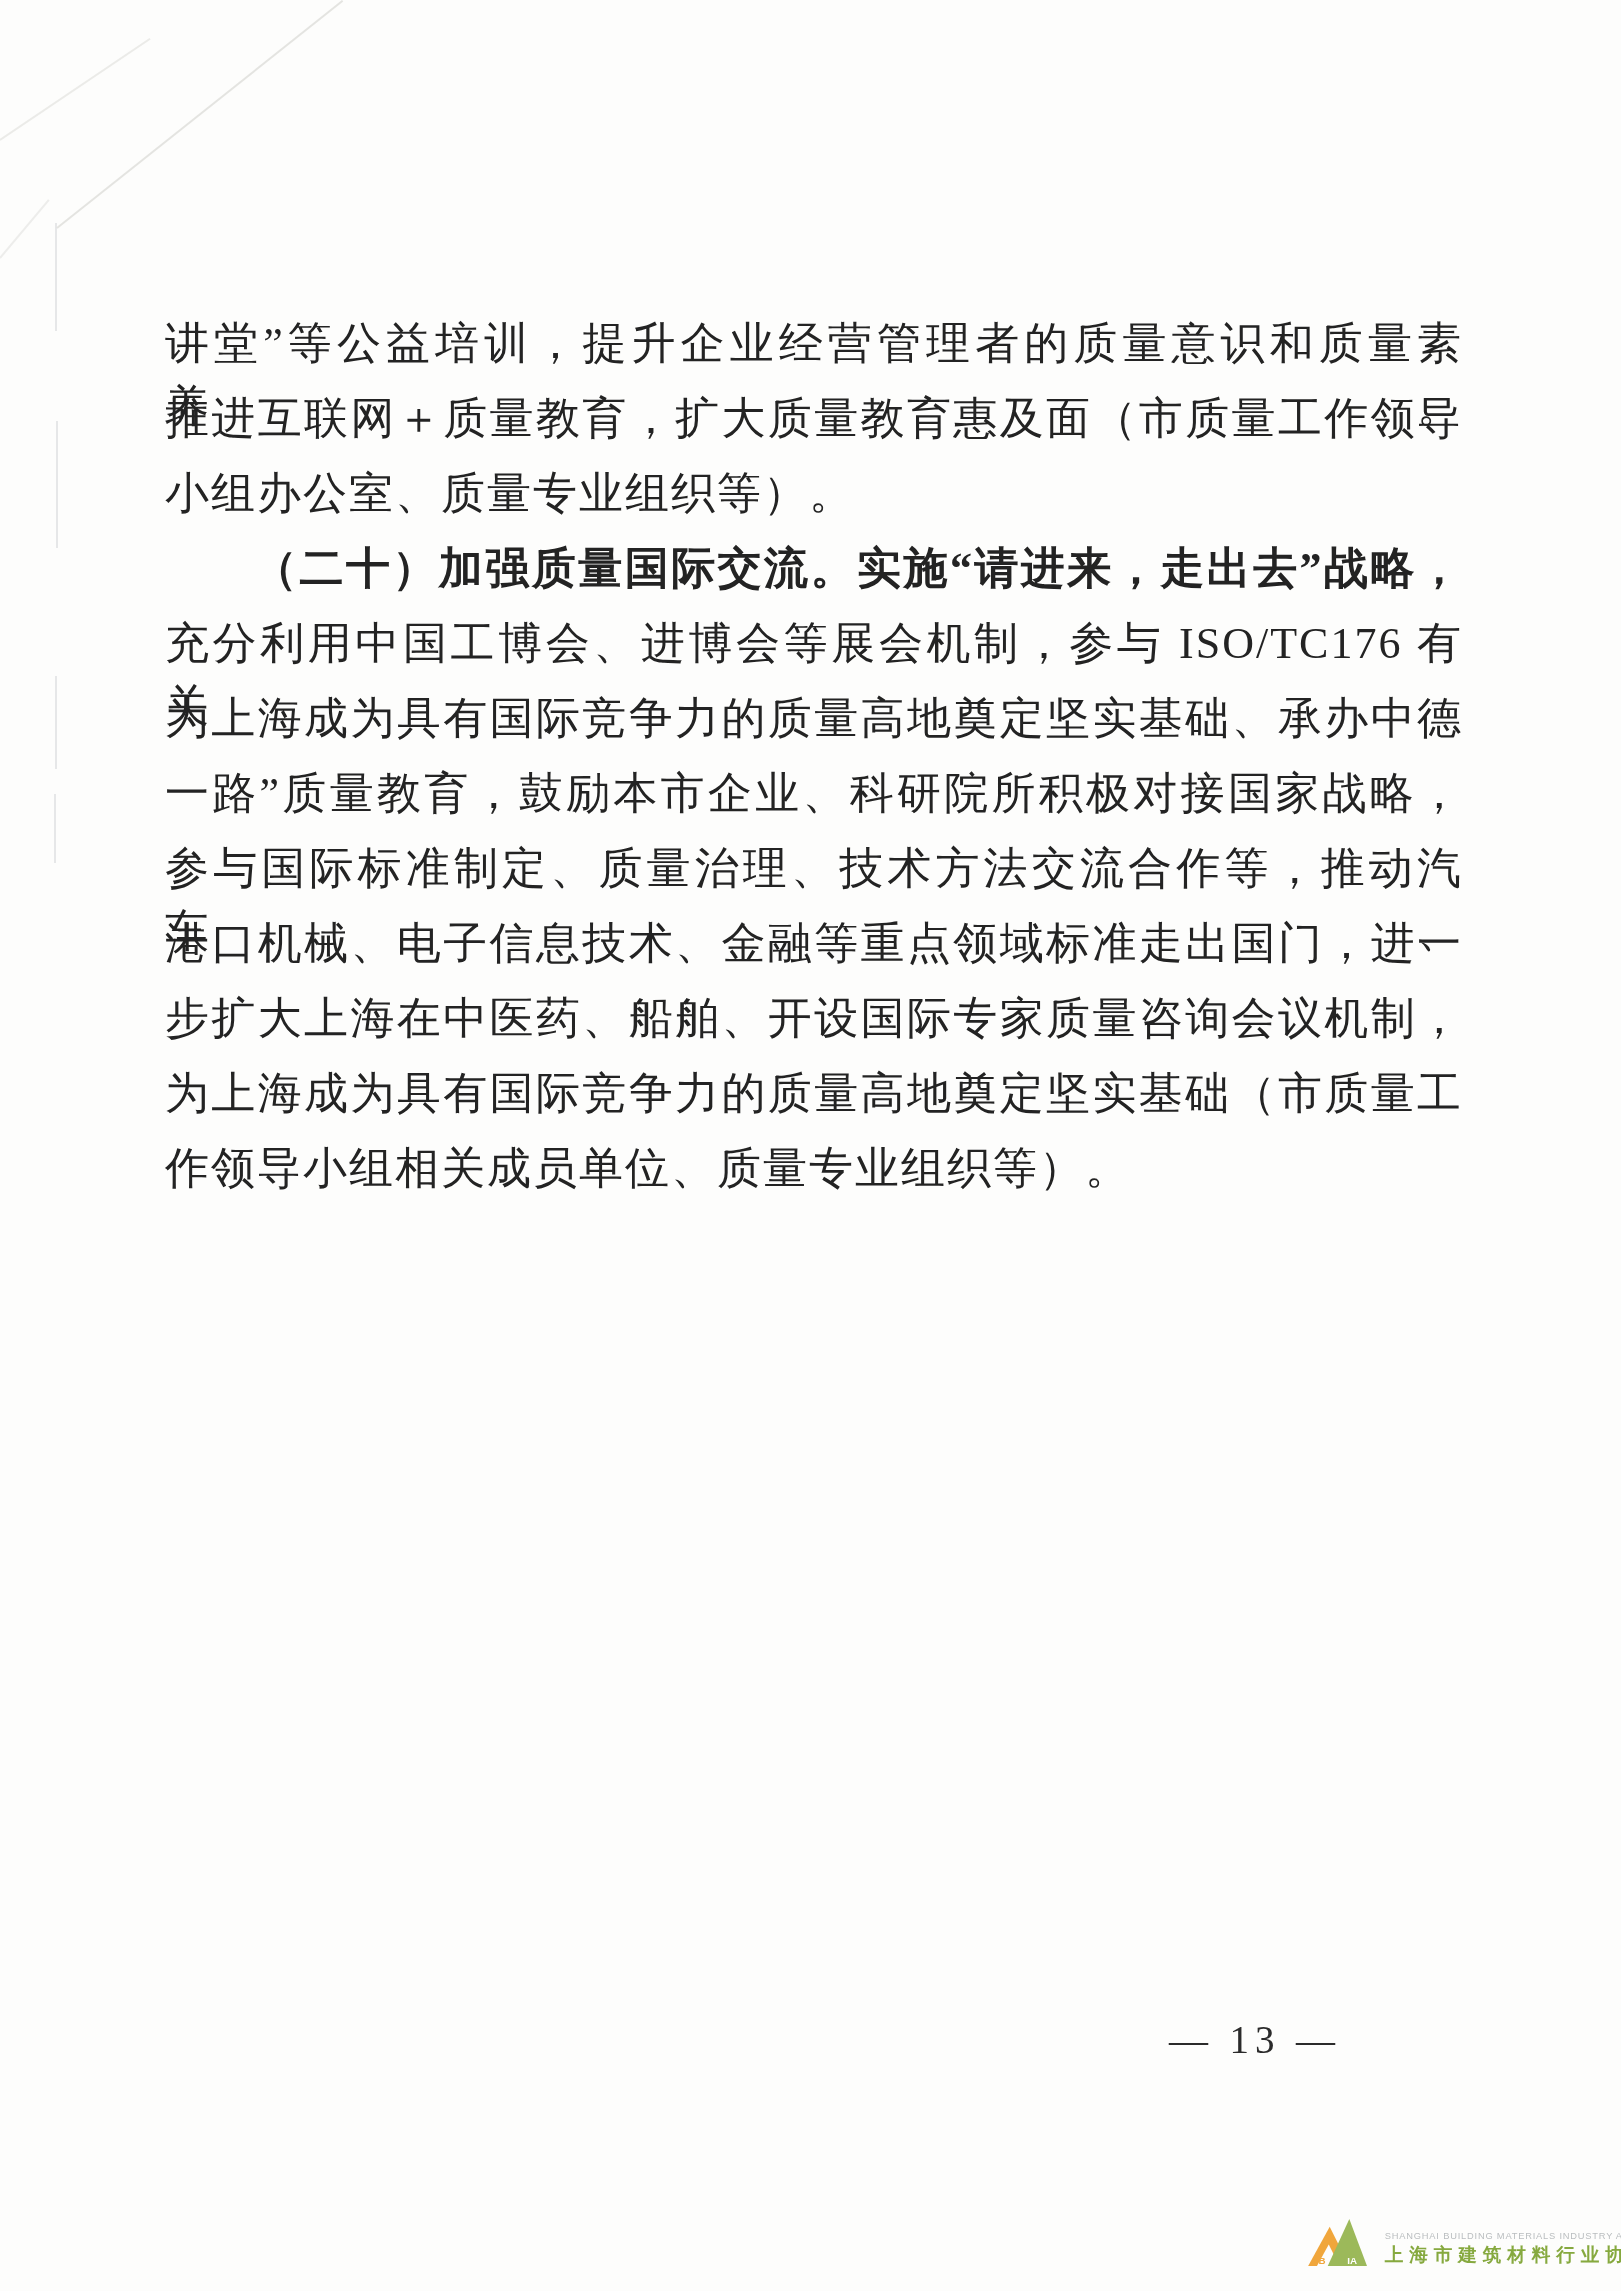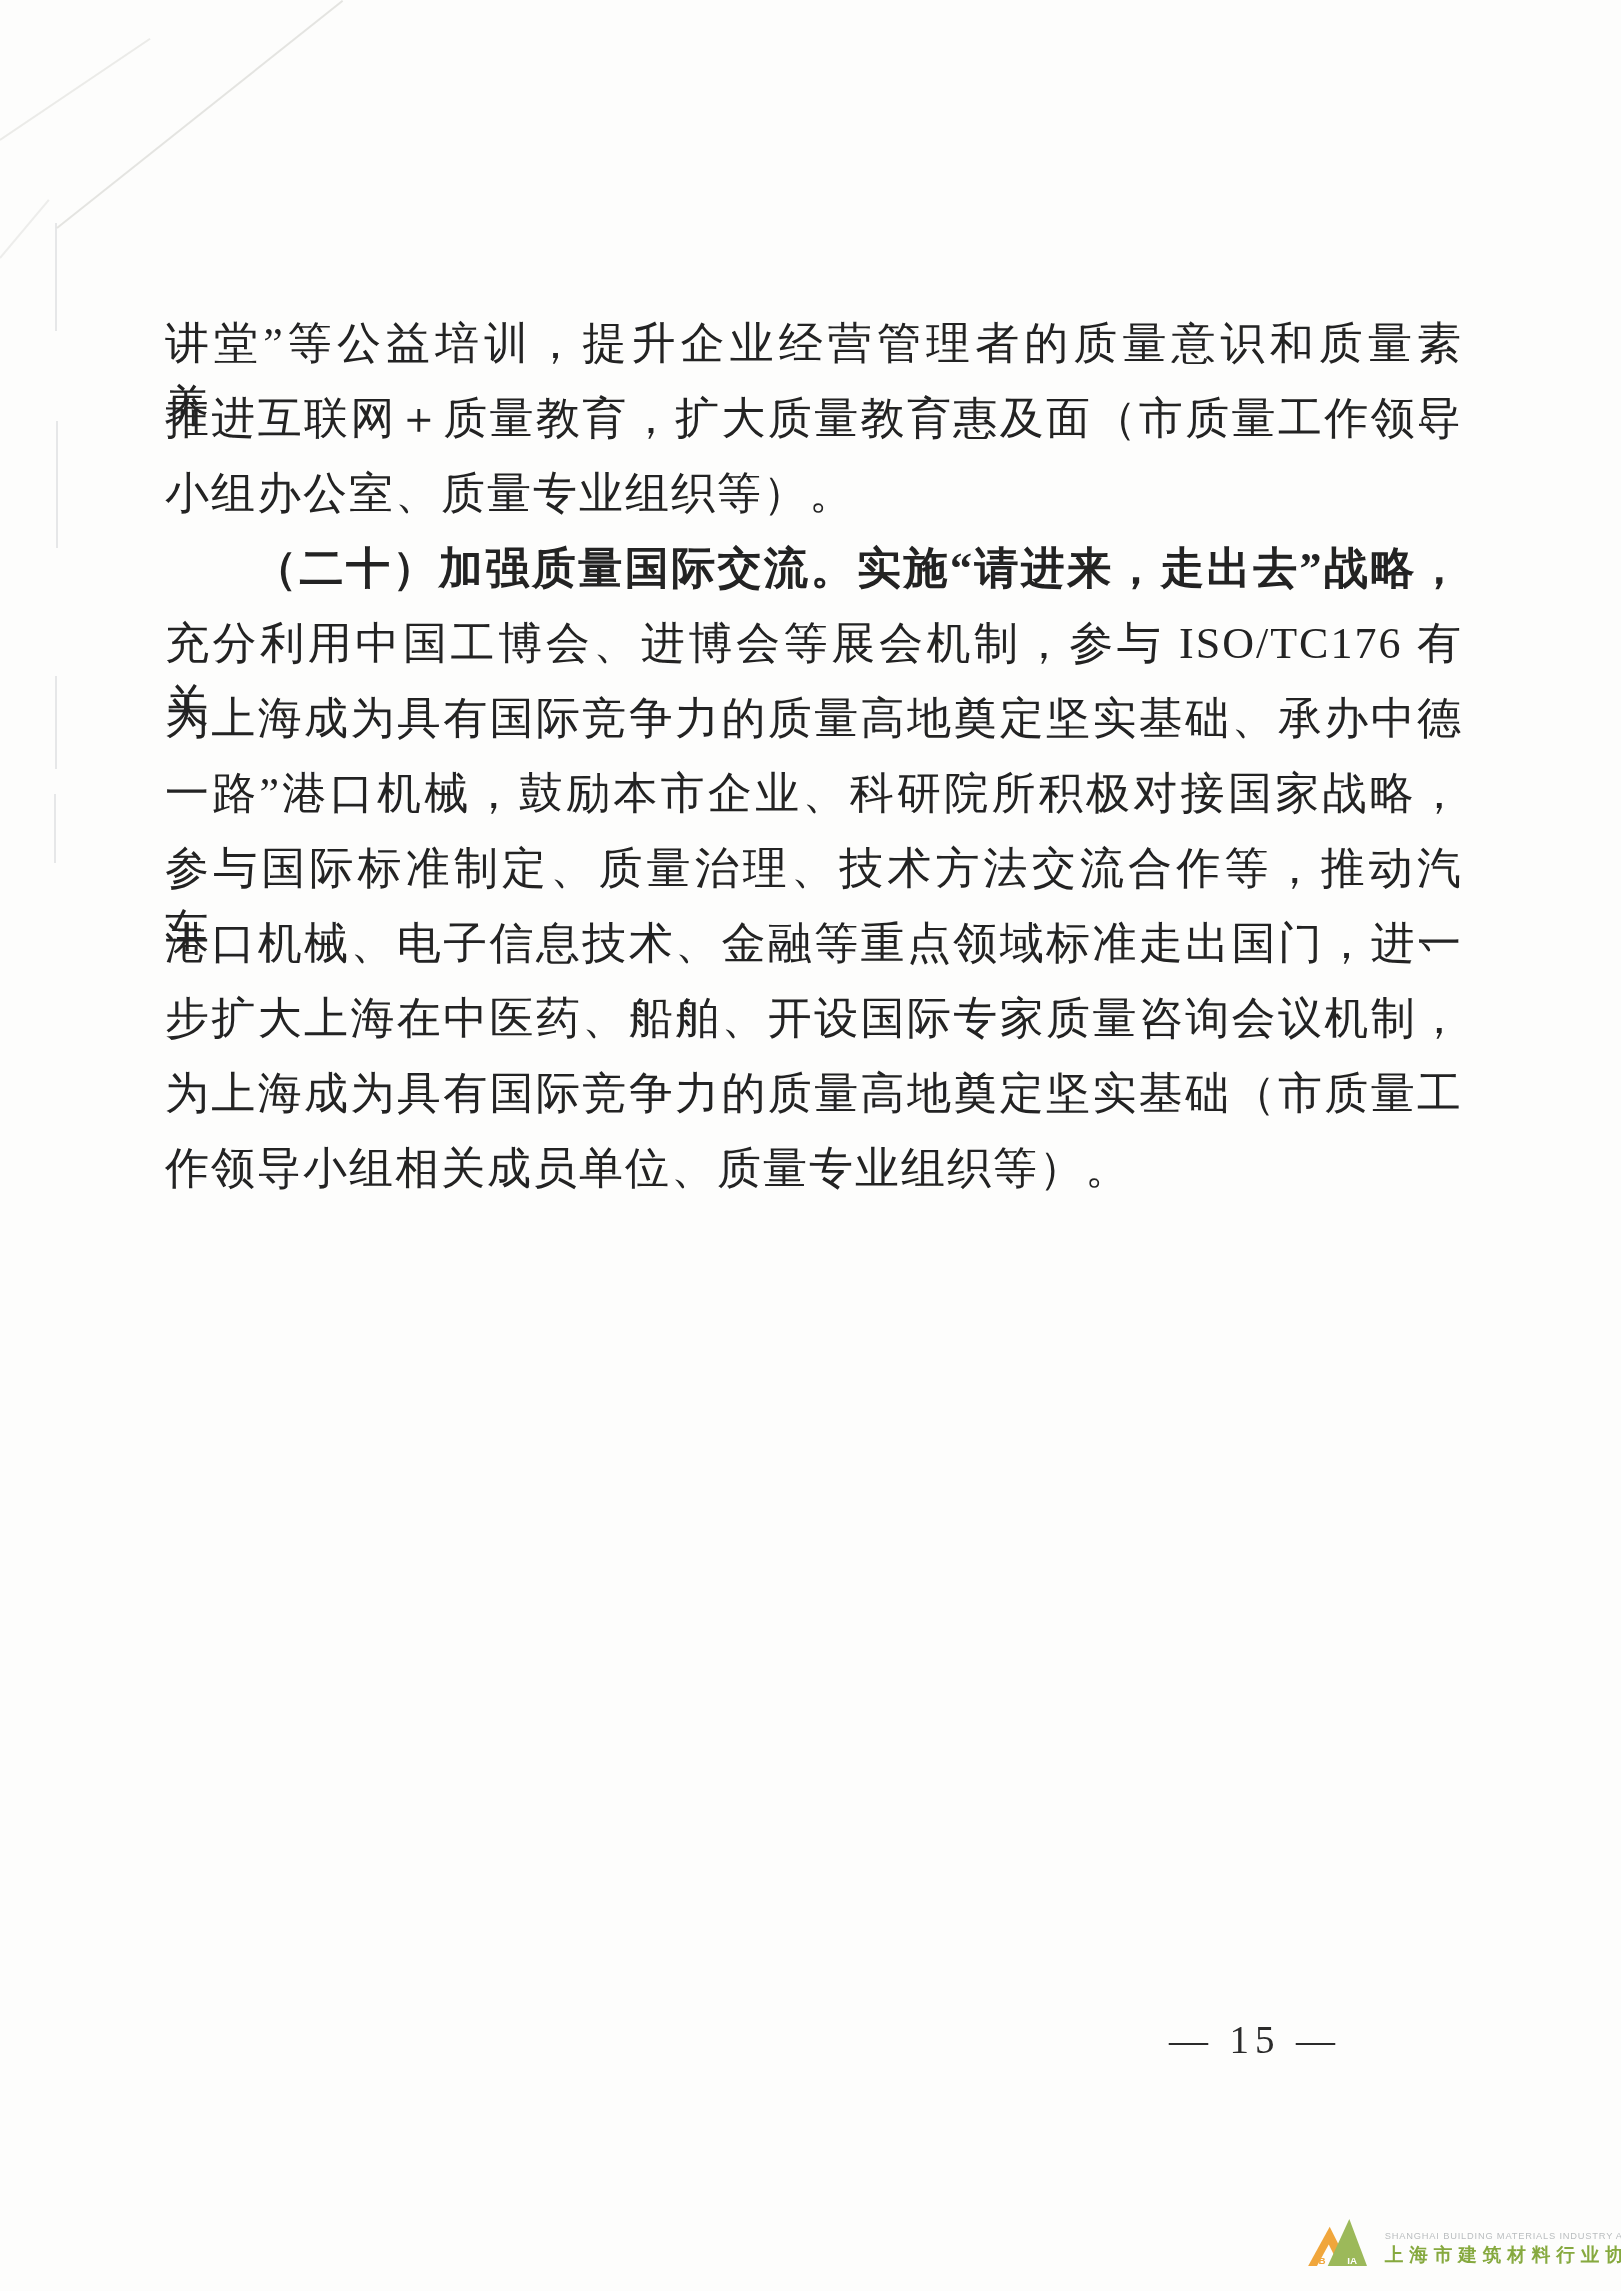--- a/index.html
+++ b/index.html
@@ -63,29 +63,29 @@
   <div class="crease crease-3"></div>
   <div class="crease crease-4"></div>
 
   <div class="body-text">
     <div class="line justify">讲堂”等公益培训，提升企业经营管理者的质量意识和质量素养。</div>
     <div class="line justify">推进互联网＋质量教育，扩大质量教育惠及面（市质量工作领导</div>
     <div class="line">小组办公室、质量专业组织等）。</div>
     <div class="line justify indent">（二十）加强质量国际交流。实施“请进来，走出去”战略，</div>
     <div class="line justify">充分利用中国工博会、进博会等展会机制，参与 ISO/TC176 有关</div>
     <div class="line justify">为上海成为具有国际竞争力的质量高地奠定坚实基础、承办中德</div>
-    <div class="line justify">一路”港口机械，鼓励本市企业、科研院所积极对接国家战略，</div>
+    <div class="line justify">一路”质量教育，鼓励本市企业、科研院所积极对接国家战略，</div>
     <div class="line justify">参与国际标准制定、质量治理、技术方法交流合作等，推动汽车、</div>
     <div class="line justify">港口机械、电子信息技术、金融等重点领域标准走出国门，进一</div>
     <div class="line justify">步扩大上海在中医药、船舶、开设国际专家质量咨询会议机制，</div>
     <div class="line justify">为上海成为具有国际竞争力的质量高地奠定坚实基础（市质量工</div>
     <div class="line">作领导小组相关成员单位、质量专业组织等）。</div>
   </div>
 
-  <div class="page-number">— 15 —</div>
+  <div class="page-number">— 13 —</div>
 
   <div class="footer-logo">
     <svg class="logo-icon" viewBox="0 0 70 52" xmlns="http://www.w3.org/2000/svg">
       <polygon points="2,50 24,10 44,50" fill="#f0a63c"></polygon>
       <polygon points="11,50 23,28 34,50" fill="#fdfdfc"></polygon>
       <polygon points="22,50 44,2 62,50" fill="#9cb95a"></polygon>
       <polygon points="30,50 43,26 54,50" fill="#fdfdfc" opacity="0"></polygon>
       <text x="6" y="48" font-size="10" font-family="Liberation Sans, DejaVu Sans, sans-serif" font-weight="bold" fill="#f0a63c">SB</text>
       <text x="42" y="48" font-size="10" font-family="Liberation Sans, DejaVu Sans, sans-serif" font-weight="bold" fill="#ffffff">IA</text>
     </svg>

